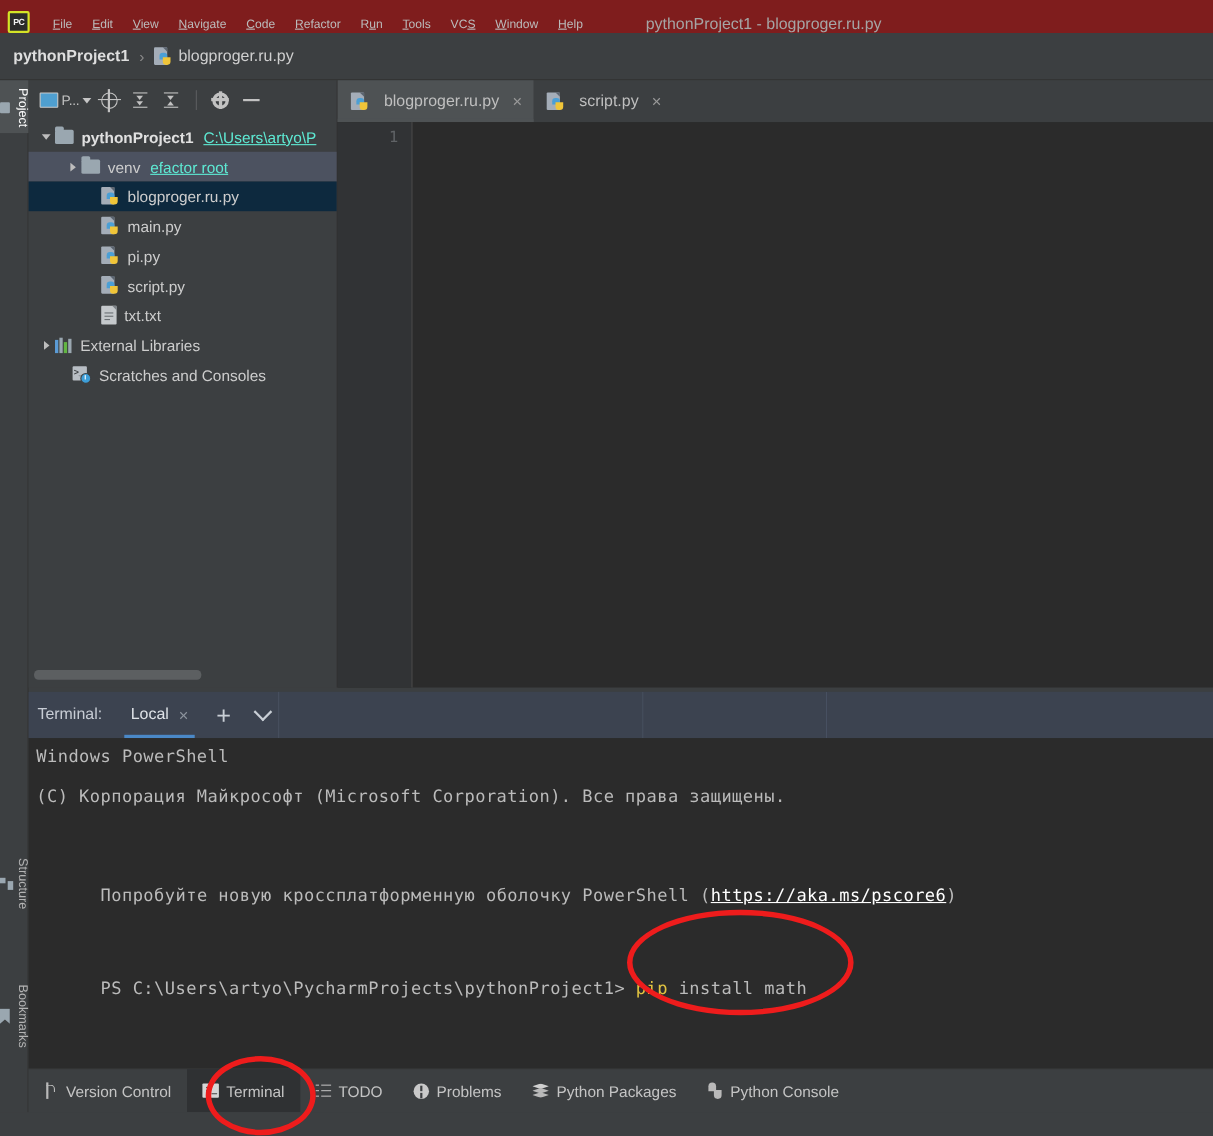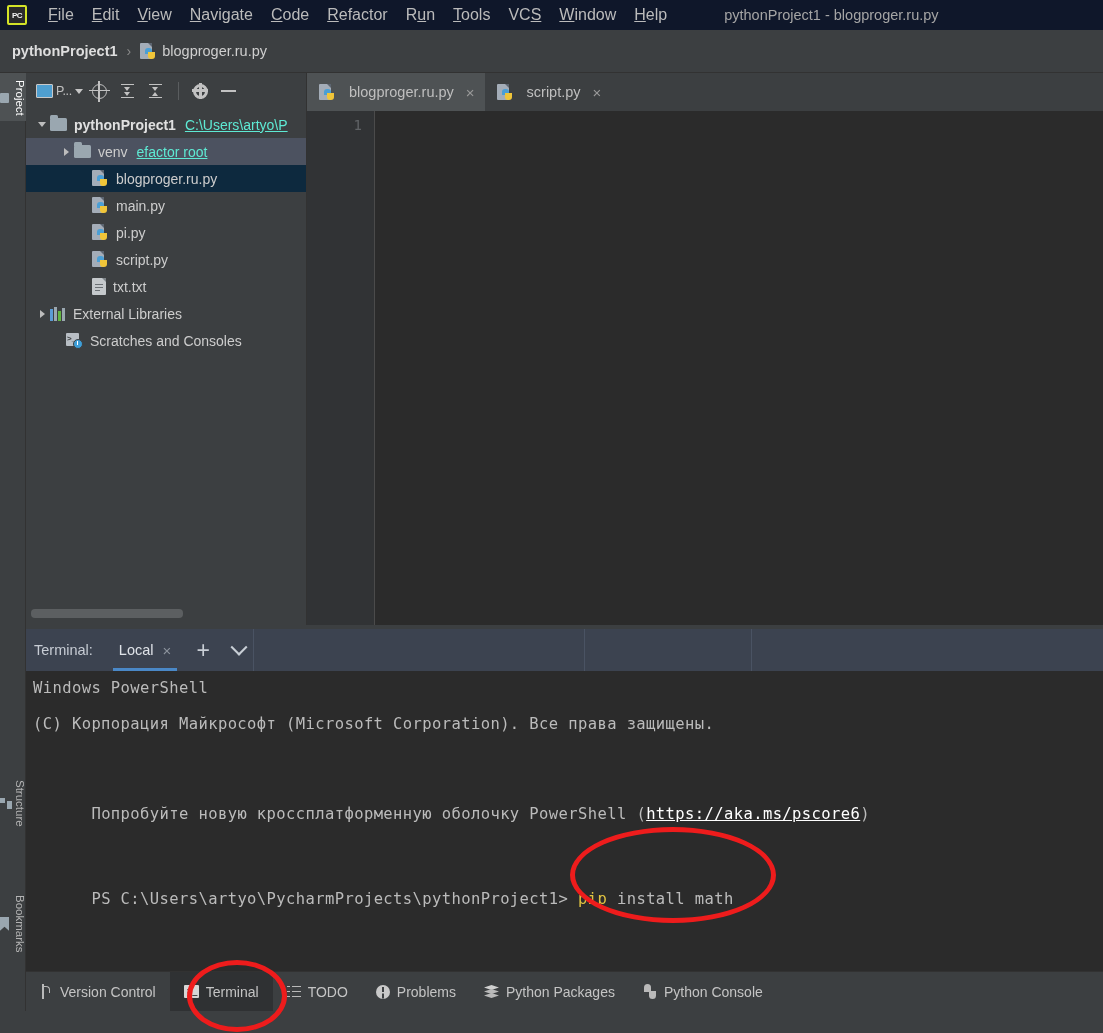--- a/index.html
+++ b/index.html
@@ -8,31 +8,31 @@
     background: #3c3f41;
     font-family: "Liberation Sans", sans-serif;
     overflow: hidden;
     -webkit-font-smoothing: antialiased;
   }
   .app { position: relative; width: 1103px; height: 1033px; }
 
   
   .menubar {
     position: absolute; left: 0; top: 0; width: 1103px; height: 30px;
-    background: #0f172a; display: flex; align-items: center;
+    background: #7f1d1d; display: flex; align-items: flex-end;
   }
   .pc-logo {
     width: 20px; height: 20px; margin-left: 7px; margin-right: 12px;
     background: #2b2b2b; border: 2px solid #d4e427; border-radius: 2px;
     color: #f2f2f2; font-size: 8px; font-weight: bold;
     display: flex; align-items: center; justify-content: center;
     letter-spacing: -0.5px;
   }
   .menu-item {
-    font-size: 16px; color: #bbbbbb; padding: 2px 9px; cursor: default;
+    font-size: 11px; color: #bbbbbb; padding: 2px 9px; cursor: default;
     white-space: nowrap;
   }
   .menu-item u { text-decoration: underline; }
   .win-title {
     font-size: 14.5px; color: #a5a5a5; margin-left: 48px; white-space: nowrap;
   }
 
   
   .breadcrumb-bar {
     position: absolute; left: 0; top: 30px; width: 1103px; height: 43px;

